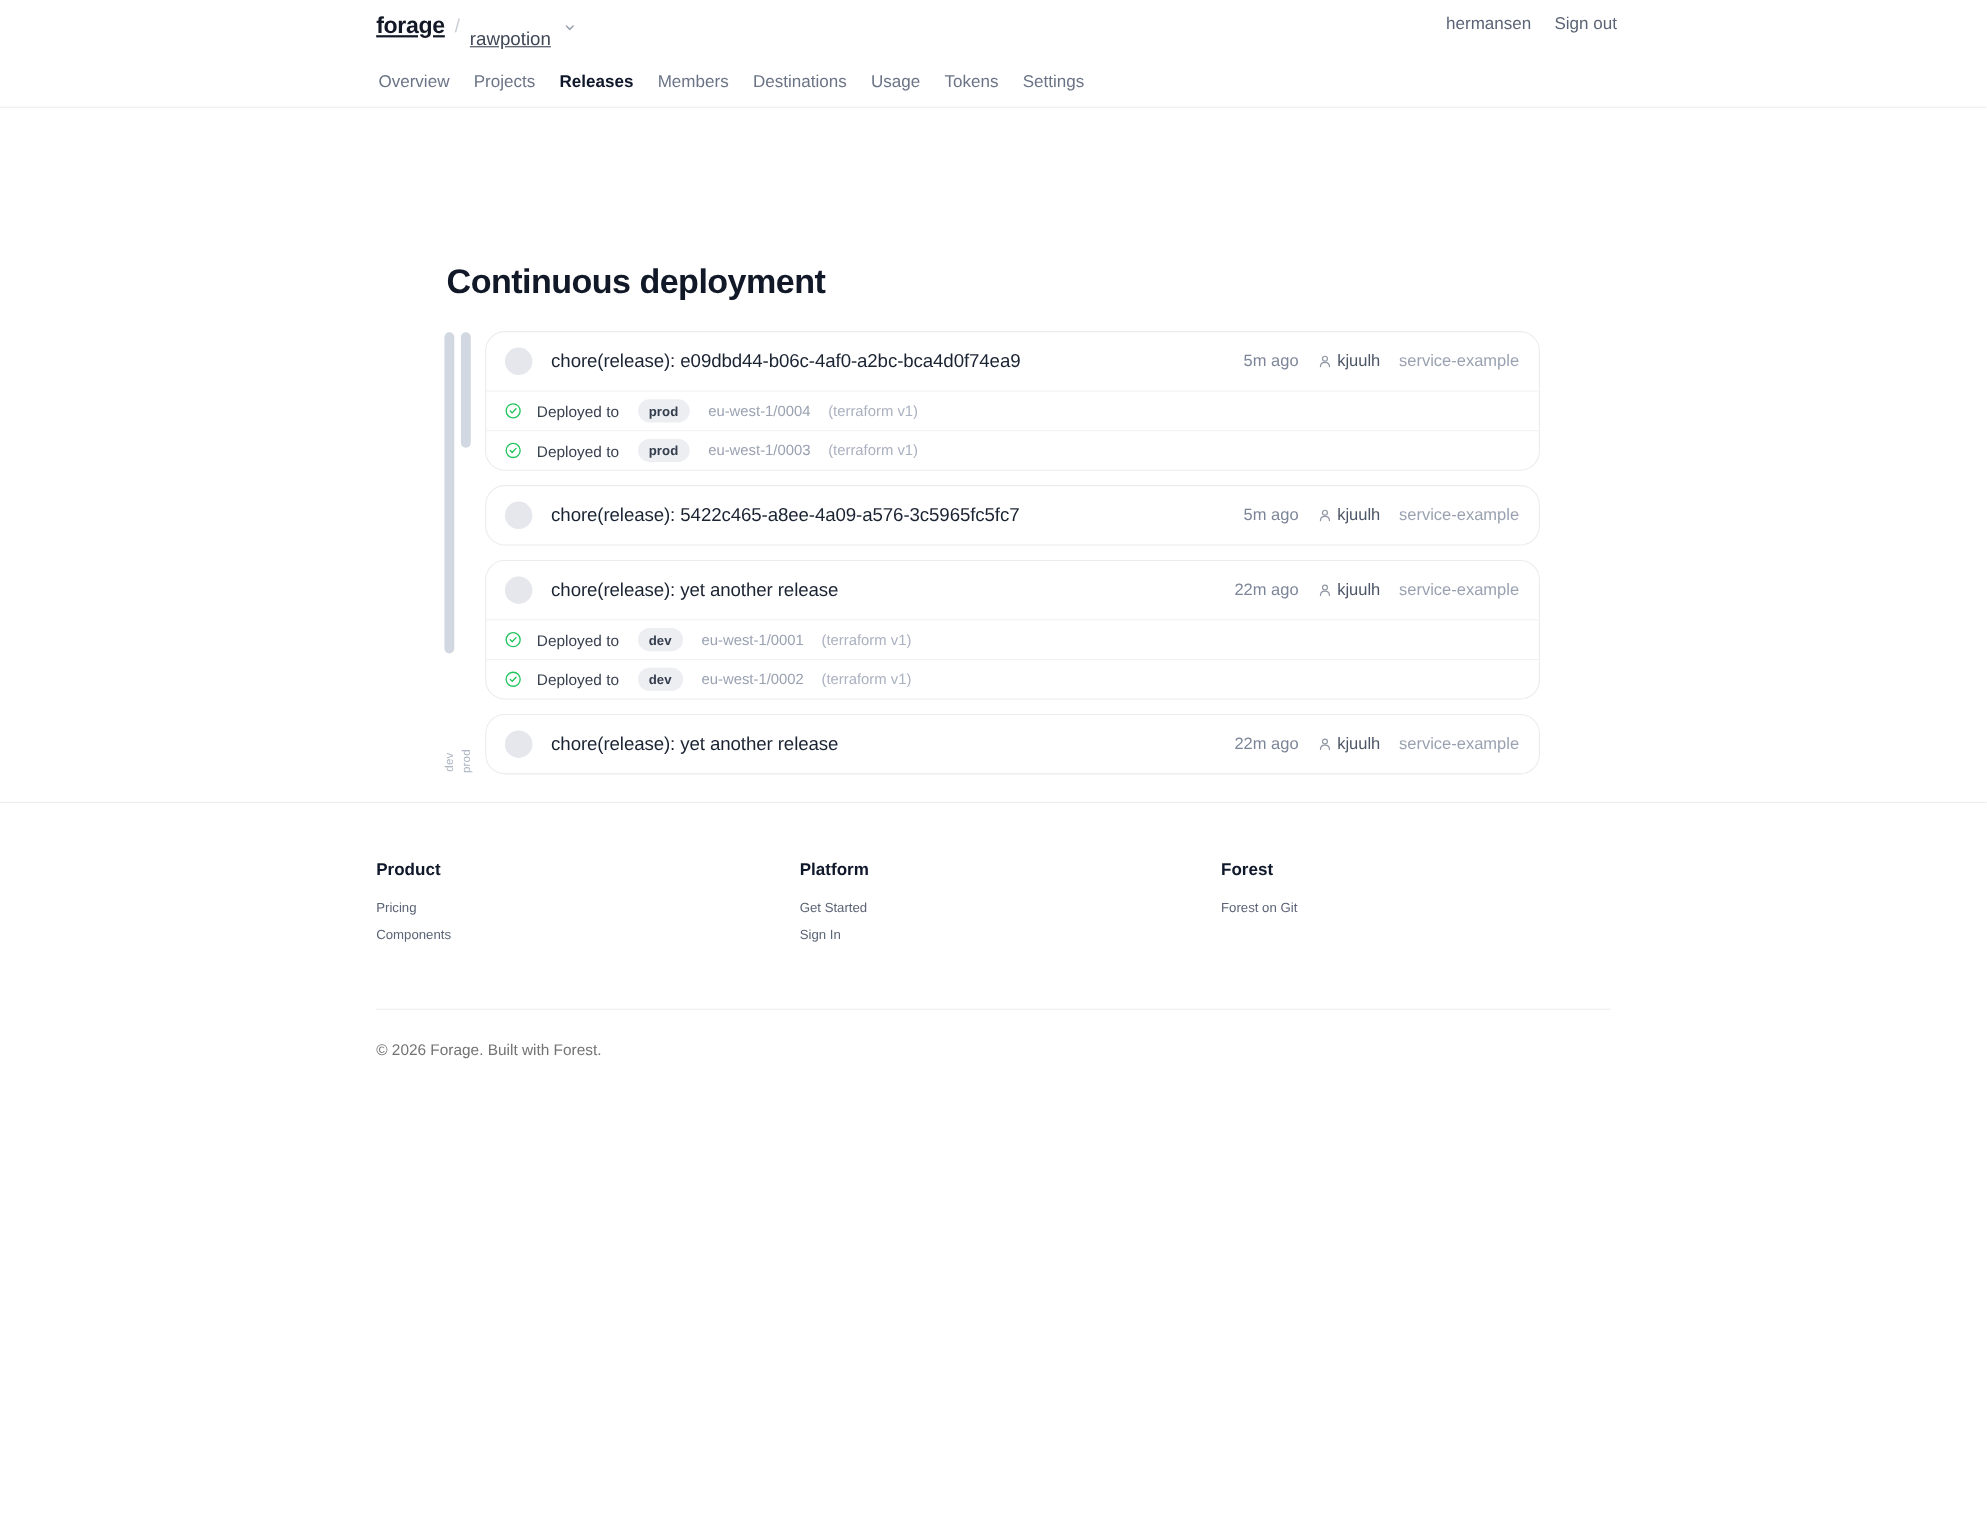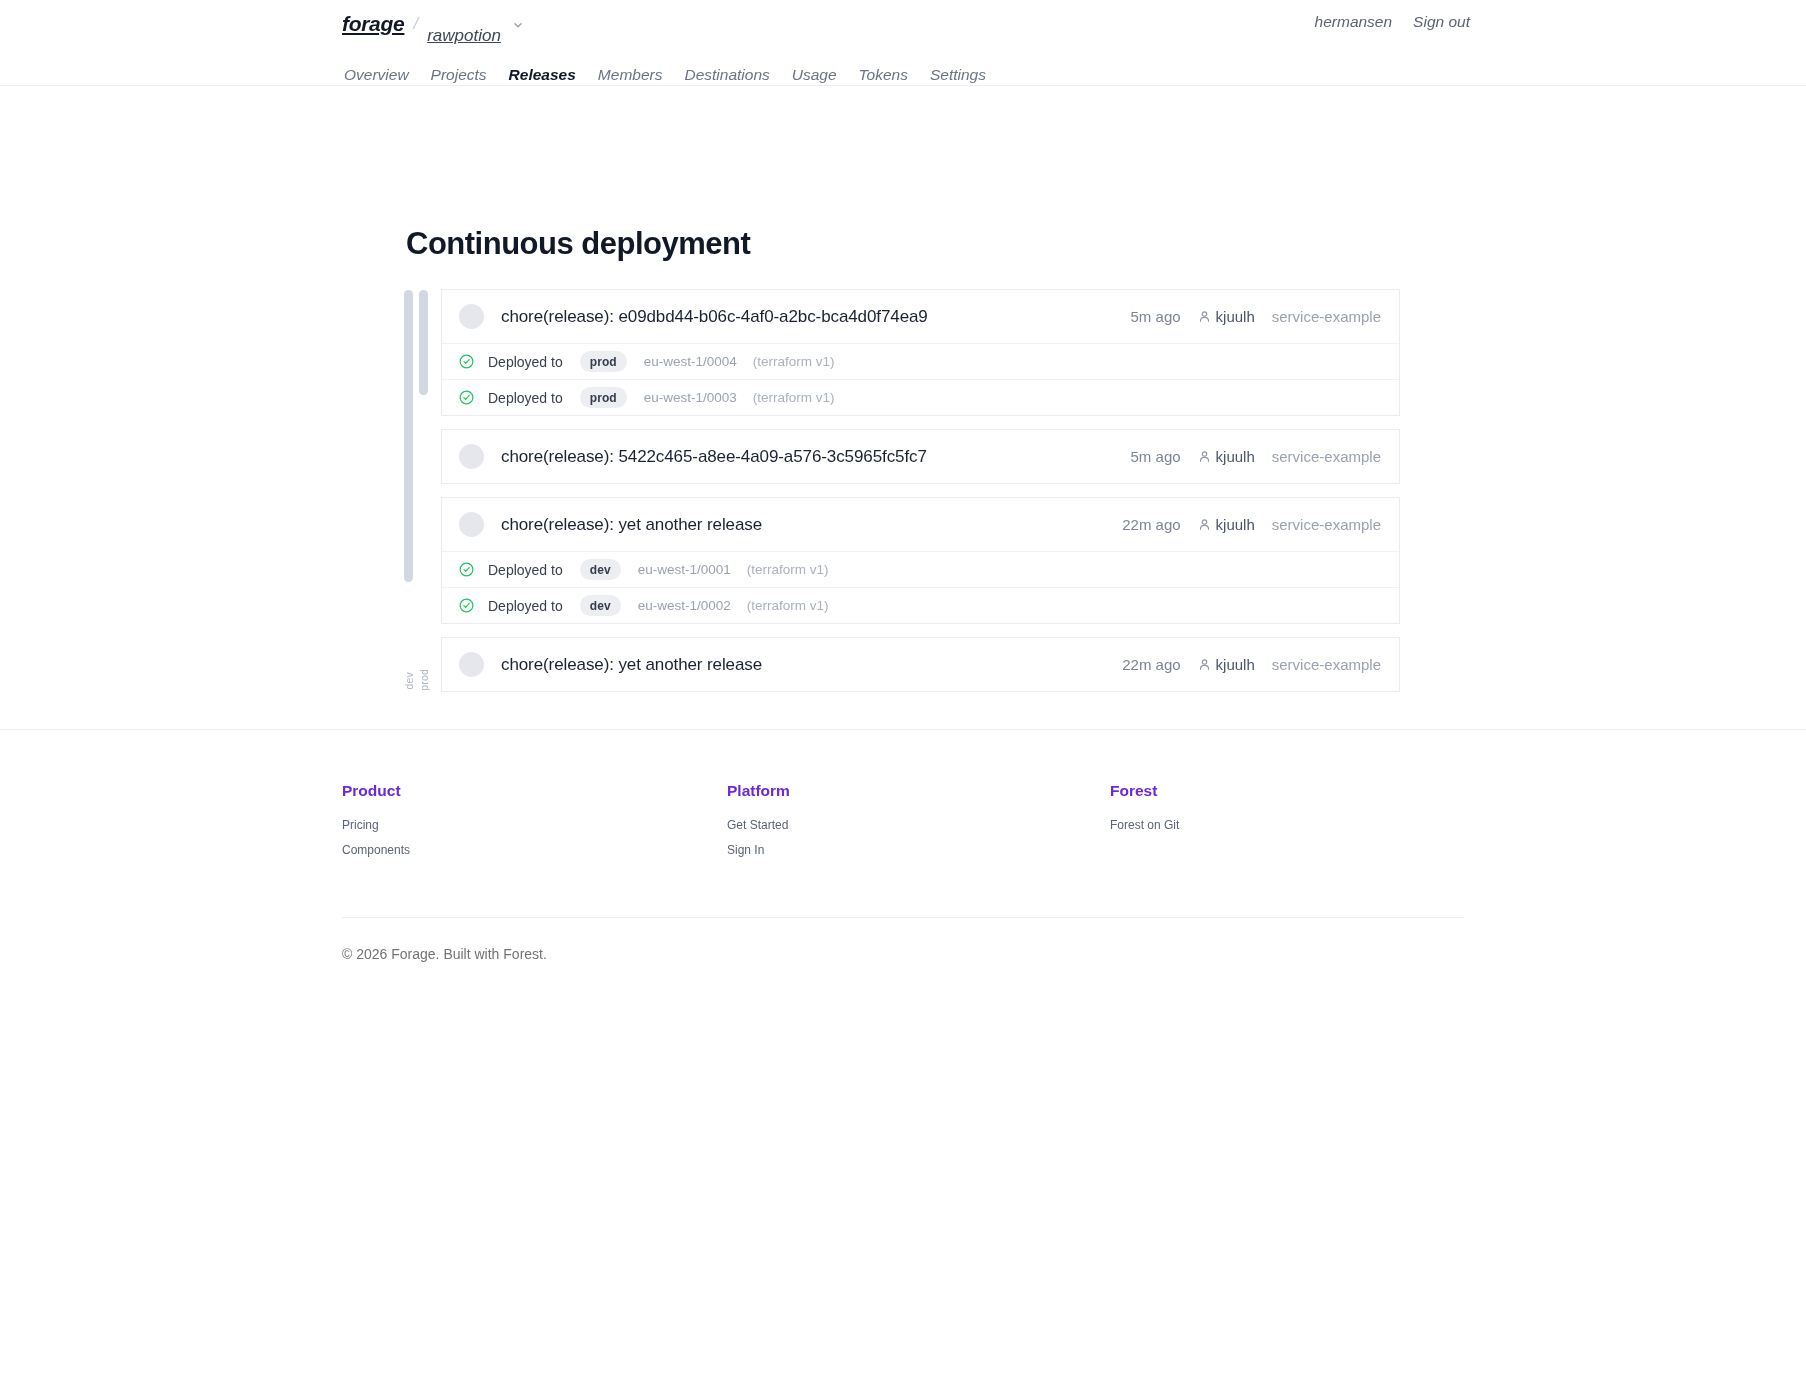--- a/index.html
+++ b/index.html
@@ -9,24 +9,23 @@
     height: 1387px;
     background: #ffffff;
     font-family: "Liberation Sans", sans-serif;
     color: #1e293b;
     -webkit-font-smoothing: antialiased;
   }
 
   
   .topbar {
     position: relative;
-    height: 86px;
+    height: 98px;
     border-bottom: 1px solid #eceef1;
     background: #ffffff;
-    font-style: italic;
   }
   .brandrow {
     position: absolute;
     left: 342px;
     top: 10px;
     display: flex;
     align-items: center;
     gap: 9px;
     height: 28px;
   }
@@ -143,21 +142,21 @@
   
   .releases {
     position: absolute;
     left: 441px;
     top: 203px;
     width: 959px;
   }
   .rel-card {
     background: #ffffff;
     border: 1px solid #ececf0;
-    border-radius: 0;
+    border-radius: 18px;
     margin-bottom: 13px;
     overflow: hidden;
   }
   .rel-head {
     display: flex;
     align-items: center;
     height: 53px;
     padding: 0 18px 0 17px;
   }
   .avatar {
@@ -247,21 +246,21 @@
     position: relative;
     height: 180px;
   }
   .foot-col { position: absolute; top: 53px; }
   .foot-col.c1 { left: 342px; }
   .foot-col.c2 { left: 727px; }
   .foot-col.c3 { left: 1110px; }
   .foot-h {
     font-size: 15.5px;
     font-weight: 700;
-    color: #6d28d9;
+    color: #0f172a;
     margin-bottom: 18px;
   }
   .foot-col a {
     display: block;
     font-size: 12px;
     color: #5b6476;
     text-decoration: none;
     margin-bottom: 11px;
   }
   .foot-rule {

